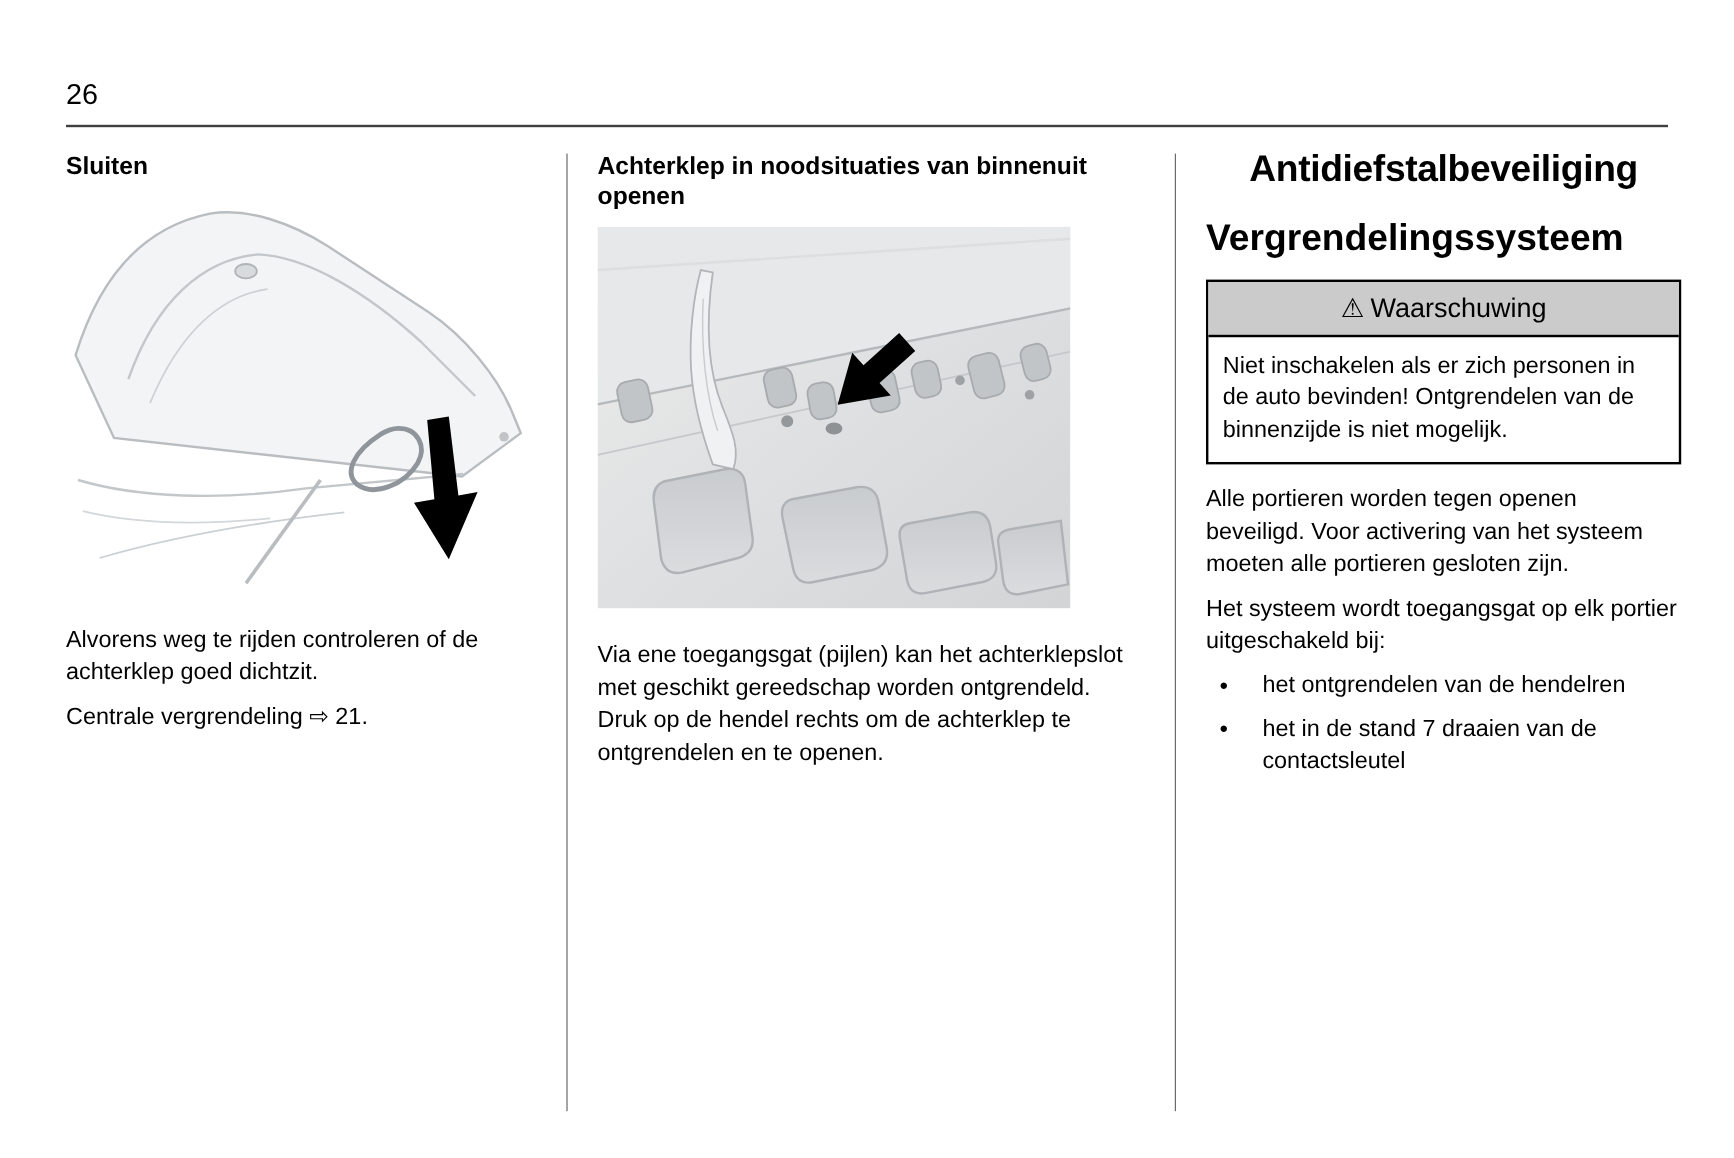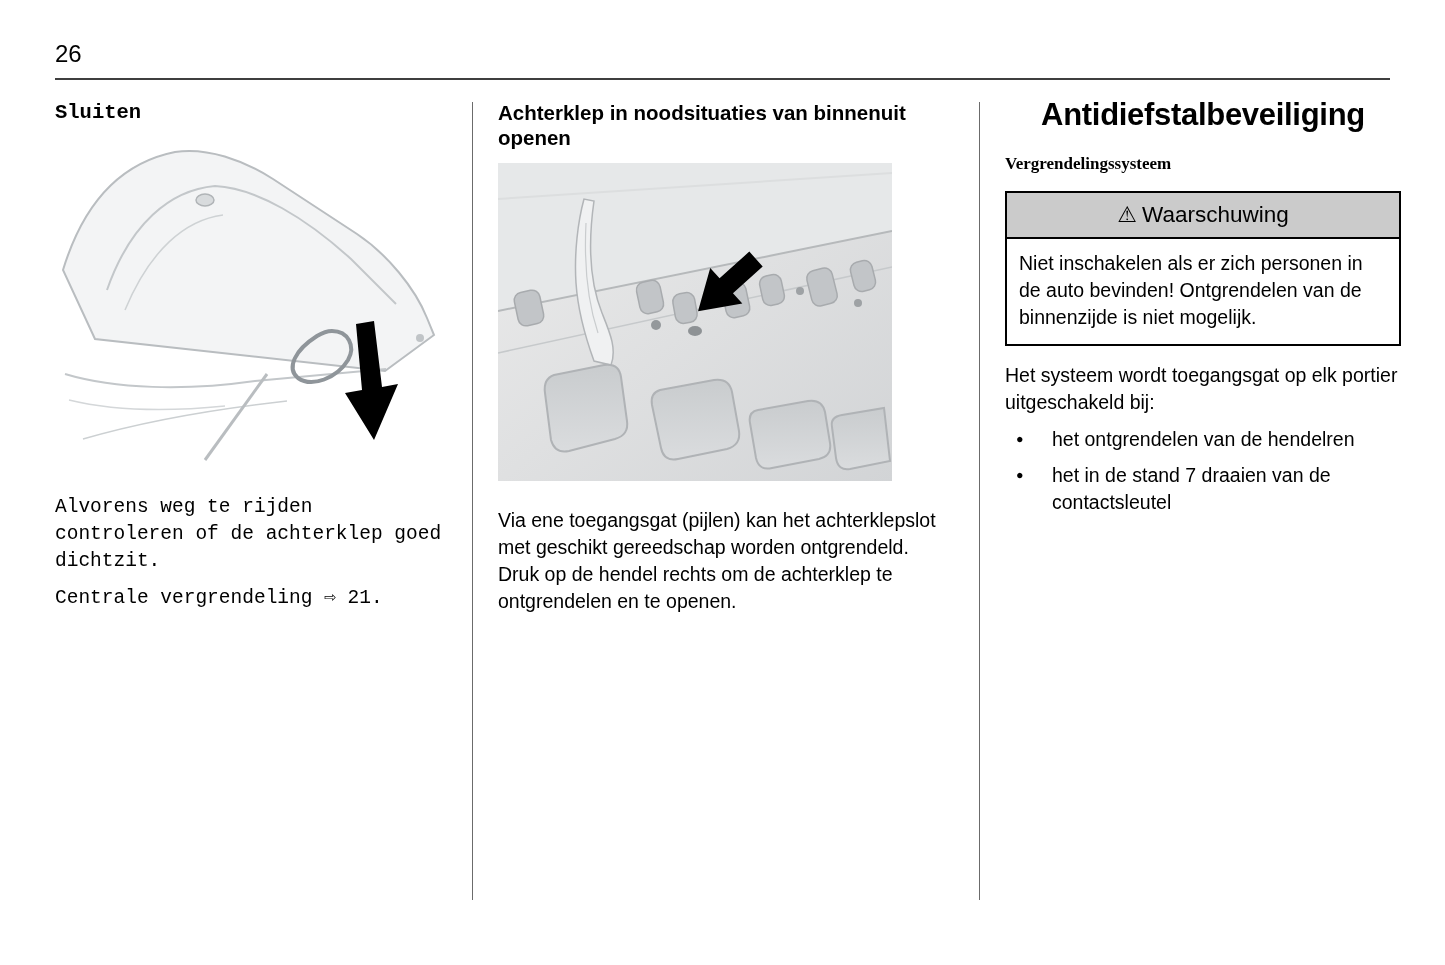--- a/index.html
+++ b/index.html
@@ -12,21 +12,21 @@
     overflow: hidden;
   }
   .page { position: relative; width: 1445px; height: 965px; }
 
   
   .page-header {
     display: flex; align-items: baseline;
     padding: 40px 55px 0 55px;
     font-size: 24px;
   }
-  .page-num { width: 115px; }
+  .page-num { width: 115px; margin-top: 26px; }
   .header-rule {
     margin: 10px 55px 0 55px;
     height: 0;
     border: none;
     border-top: 2px solid #3f3f3f;
   }
 
   
   .columns {
     display: flex;
@@ -34,21 +34,21 @@
     align-items: flex-start;
   }
   .vdiv {
     width: 1px;
     background: #6b6b6b;
     height: 798px;
     margin: 2px 25px 0 25px;
     flex: 0 0 auto;
   }
   .col { flex: 0 0 auto; }
-  .col1 { width: 392px; font-family: Liberation Mono, monospace; }
+  .col1 { width: 392px; }
   .col2 { width: 456px; }
   .col3 { width: 396px; }
 
   .sec-heading {
     font-size: 20.5px;
     font-weight: bold;
     line-height: 1.22;
     margin: 0 0 13px 0;
   }
   .col p {
@@ -62,25 +62,24 @@
   
   .h1-heading {
     font-size: 31px;
     font-weight: bold;
     line-height: 1.08;
     margin: -2px 0 24px 0;
     letter-spacing: -0.3px;
     text-align: center;
   }
   .h2-heading {
-    font-size: 17px;
+    font-size: 31px;
     font-weight: bold;
     line-height: 1.1;
     margin: 0 0 17px 0;
-    font-family: Liberation Serif, serif;
   }
 
   
   .warning-box {
     border: 2px solid #000;
     margin: 0 0 16px 0;
   }
   .warning-header {
     background: #cbcbcb;
     border-bottom: 2px solid #000;
@@ -216,20 +215,21 @@
       <h2 class="h2-heading">Vergrendelingssysteem</h2>
 
       <div class="warning-box">
         <div class="warning-header">
           <span class="warn-glyph">⚠</span>
           <span>Waarschuwing</span>
         </div>
         <div class="warning-body">Niet inschakelen als er zich perso­nen in de auto bevinden! Ontgren­delen van de binnenzijde is niet mogelijk.</div>
       </div>
 
+      <p>Alle portieren worden tegen openen beveiligd. Voor activering van het systeem moeten alle portieren geslo­ten zijn.</p>
       <p>Het systeem wordt toegangsgat op elk portier uitgeschakeld bij:</p>
 
       <ul class="bullets">
         <li>het ontgrendelen van de hendel­ren</li>
         <li>het in de stand 7 draaien van de contactsleutel</li>
       </ul>
     </section>
 
   </div>
 </div>

